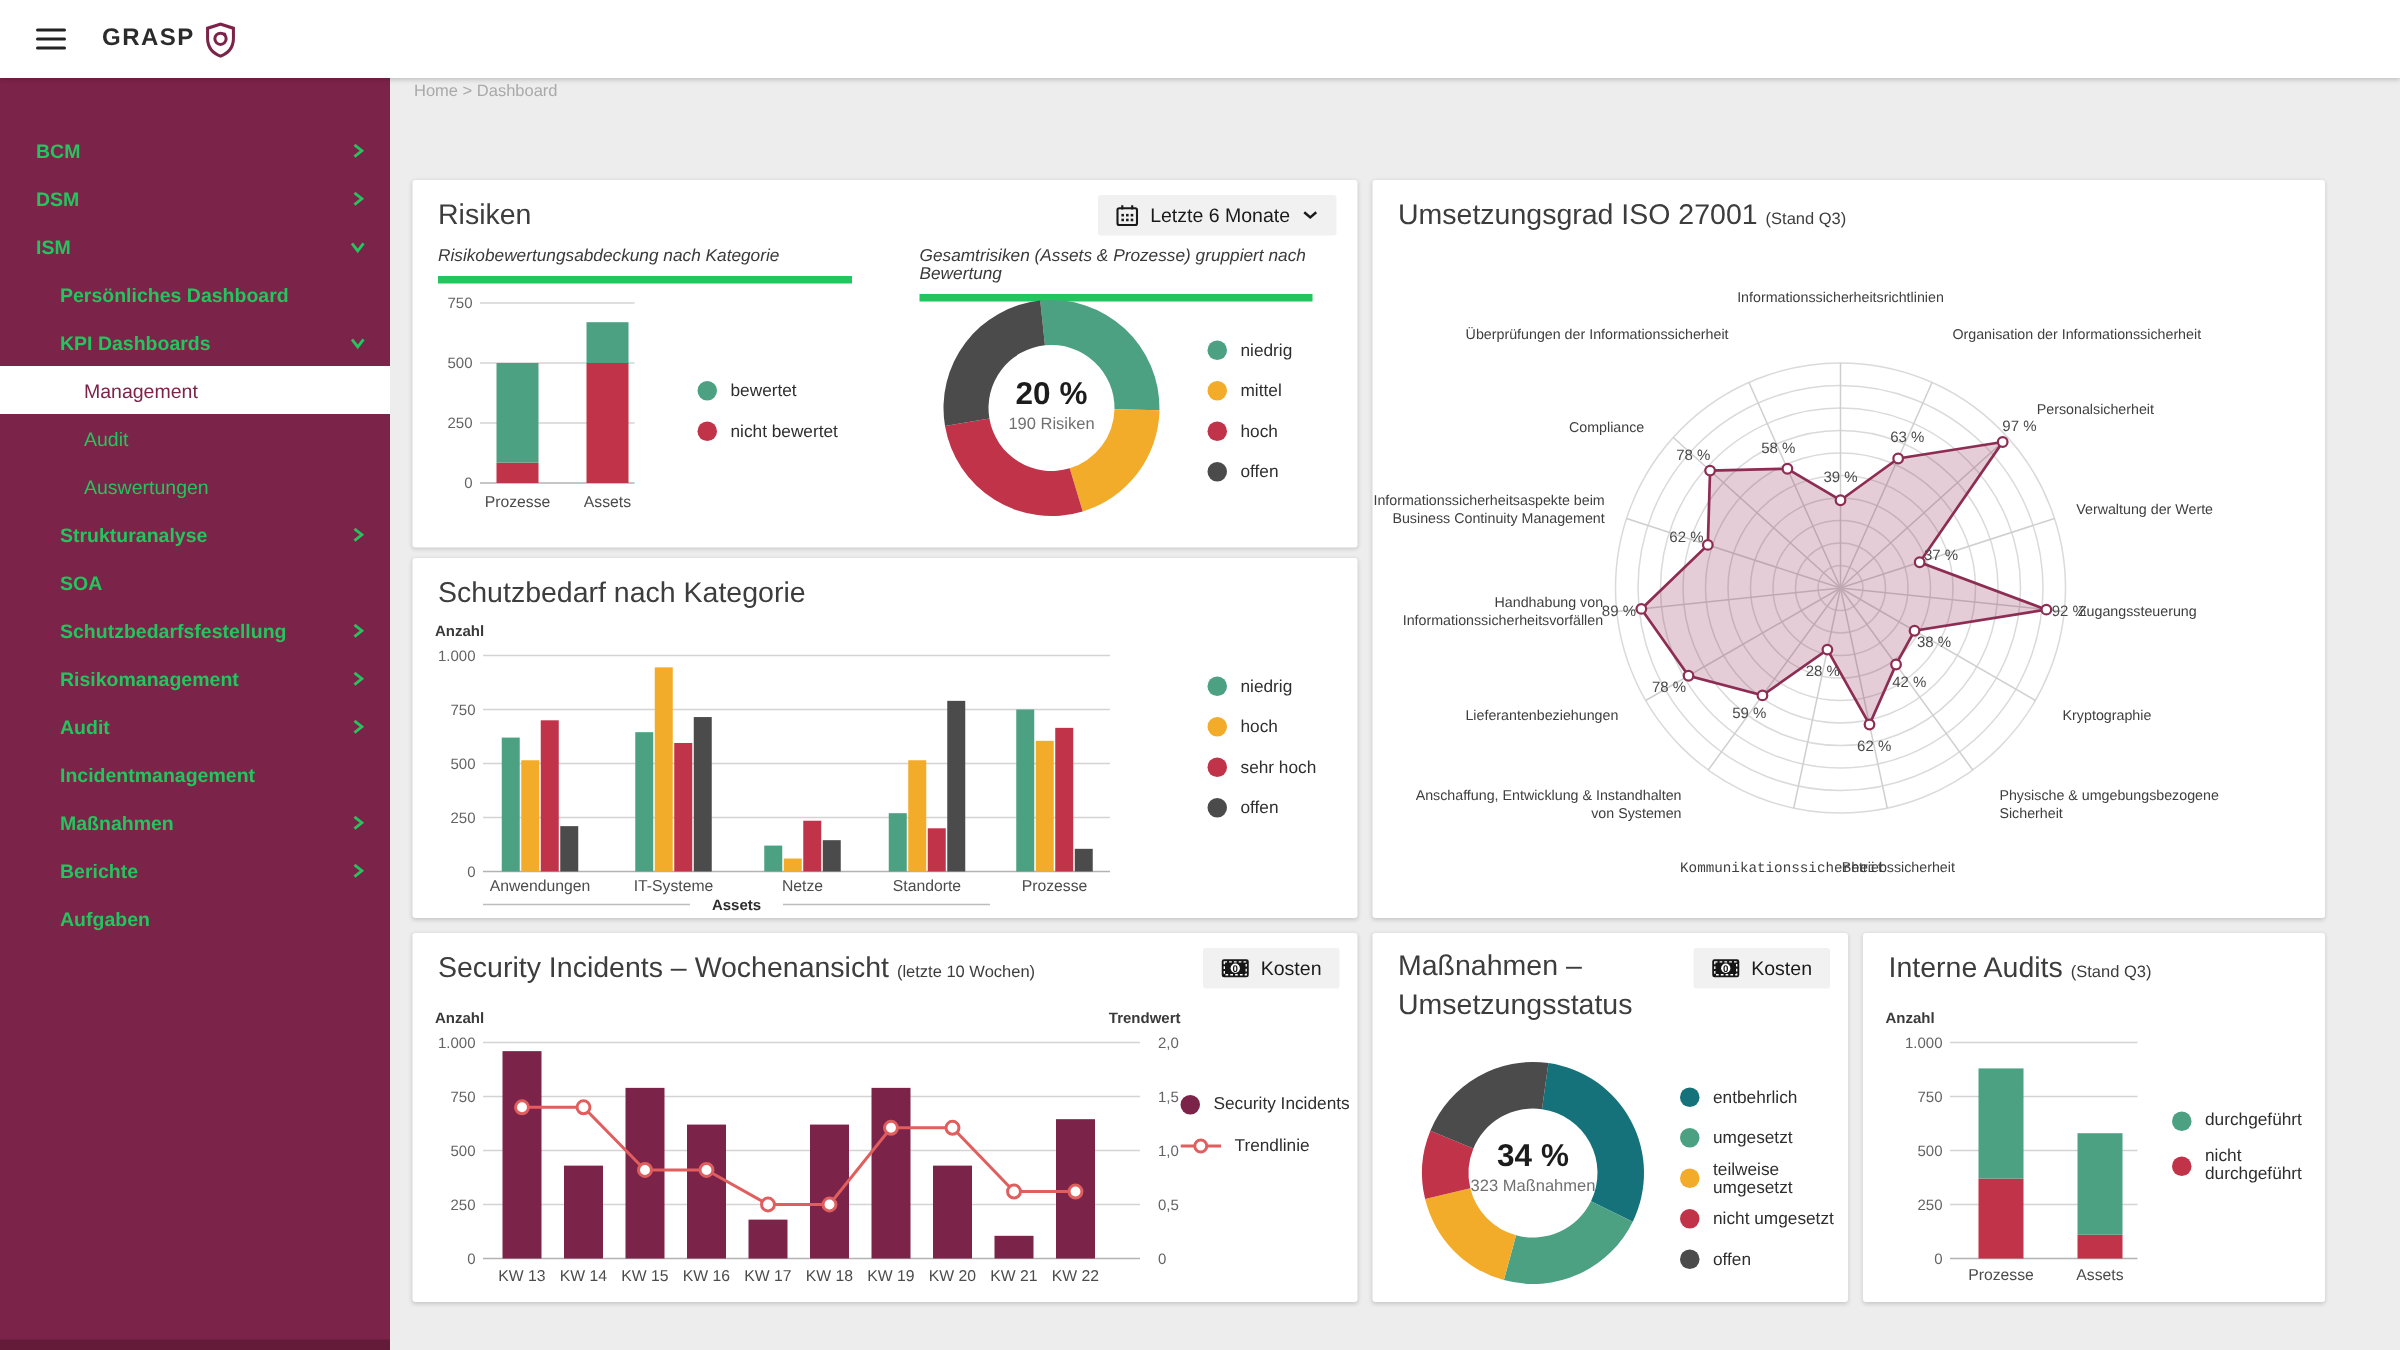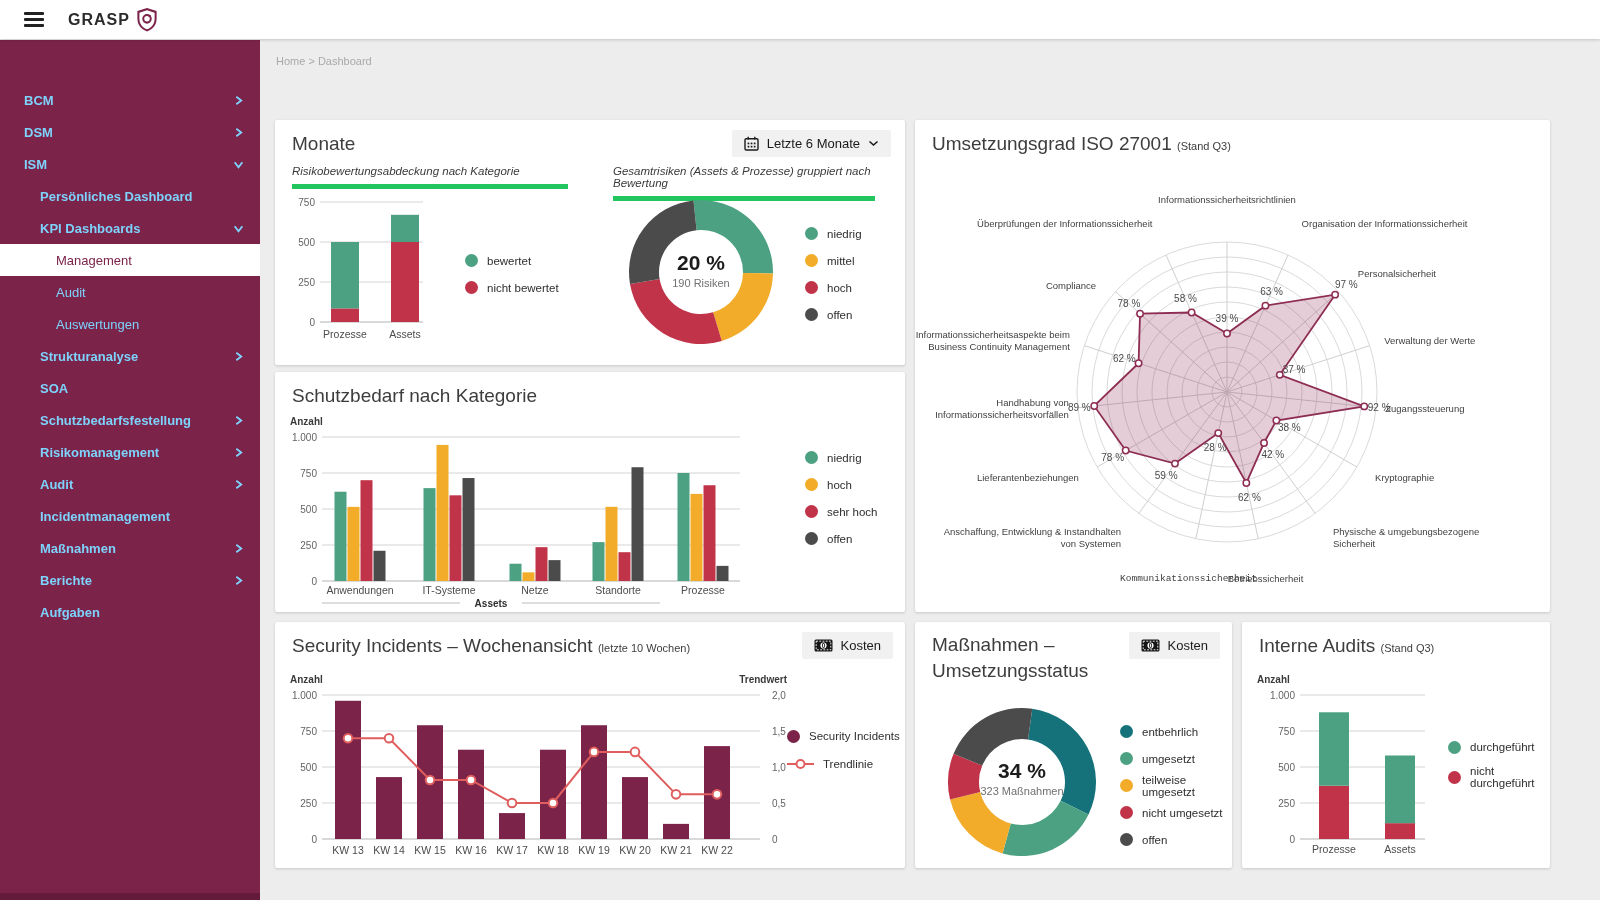--- a/index.html
+++ b/index.html
@@ -1,29 +1,29 @@
 <!DOCTYPE html>
 <html><head>
 <meta charset="utf-8">
 <style>
   *{margin:0;padding:0;box-sizing:border-box}
   html,body{width:1600px;height:900px}
   body{font-family:"Liberation Sans",sans-serif;background:#ededed;position:relative;overflow:hidden;-webkit-font-smoothing:antialiased}
 
   
-  .topbar{position:absolute;left:0;top:0;width:1600px;height:39px;background:#fff;box-shadow:0 1px 3px rgba(0,0,0,.18);z-index:10;display:flex;align-items:center}
+  .topbar{position:absolute;left:0;top:0;width:1600px;height:52px;background:#fff;box-shadow:0 1px 3px rgba(0,0,0,.18);z-index:10;display:flex;align-items:center}
   .burger{width:20px;margin-left:24px;display:flex;flex-direction:column;gap:3.5px;cursor:pointer}
   .burger div{height:2.5px;background:#222;border-radius:1px}
   .logo{display:flex;align-items:center;gap:6px;margin-left:24px;cursor:pointer}
   .logo-text{font-size:16px;font-weight:bold;color:#2b2b2b;letter-spacing:1px}
 
   
   .sidebar{position:absolute;left:0;top:40px;width:260px;height:860px;background:#7C2349}
   .nav{padding-top:44px}
-  .nav-item{height:32px;display:flex;align-items:center;color:#7dd3fc;font-size:13px;font-weight:bold;padding-right:16px;cursor:pointer}
+  .nav-item{height:32px;display:flex;align-items:center;color:#22c55e;font-size:13px;font-weight:bold;padding-right:16px;cursor:pointer}
   .lvl1{padding-left:24px}
   .lvl2{padding-left:40px}
   .lvl3{padding-left:56px;font-weight:normal}
   .nav-item.active{background:#fff;color:#7C2349}
   .nav-chev{margin-left:auto;width:11px;height:11px;flex:none}
   .chev-down{transform:rotate(90deg)}
   .sidebar-strip{position:absolute;bottom:0;left:0;width:100%;height:7px;background:#641b3a}
 
   
   .main{position:absolute;left:260px;top:40px;width:1340px;height:708px}
@@ -176,21 +176,21 @@
         <span>Aufgaben</span>
       </div>
     </nav>
   <div class="sidebar-strip"></div>
 </div>
 
 <div class="main">
   <div class="breadcrumb">Home &gt; Dashboard</div>
 
   <div class="card" id="card-risiken">
-    <h2>Monate</h2>
+    <h2>Risiken</h2>
     <button class="gray-btn" id="btn-date">
       <svg width="15" height="15" viewBox="0 0 15 15">
         <rect x="1" y="2.8" width="13" height="11.2" rx="1.2" fill="none" stroke="#1a1a1a" stroke-width="1.4"></rect>
         <line x1="4.2" y1="0.8" x2="4.2" y2="3.6" stroke="#1a1a1a" stroke-width="1.4"></line>
         <line x1="10.8" y1="0.8" x2="10.8" y2="3.6" stroke="#1a1a1a" stroke-width="1.4"></line>
         <rect x="3.6" y="6.6" width="1.7" height="1.7" fill="#1a1a1a"></rect>
           <rect x="6.7" y="6.6" width="1.7" height="1.7" fill="#1a1a1a"></rect>
           <rect x="9.8" y="6.6" width="1.7" height="1.7" fill="#1a1a1a"></rect>
         <rect x="3.6" y="9.8" width="1.7" height="1.7" fill="#1a1a1a"></rect>
           <rect x="6.7" y="9.8" width="1.7" height="1.7" fill="#1a1a1a"></rect>

